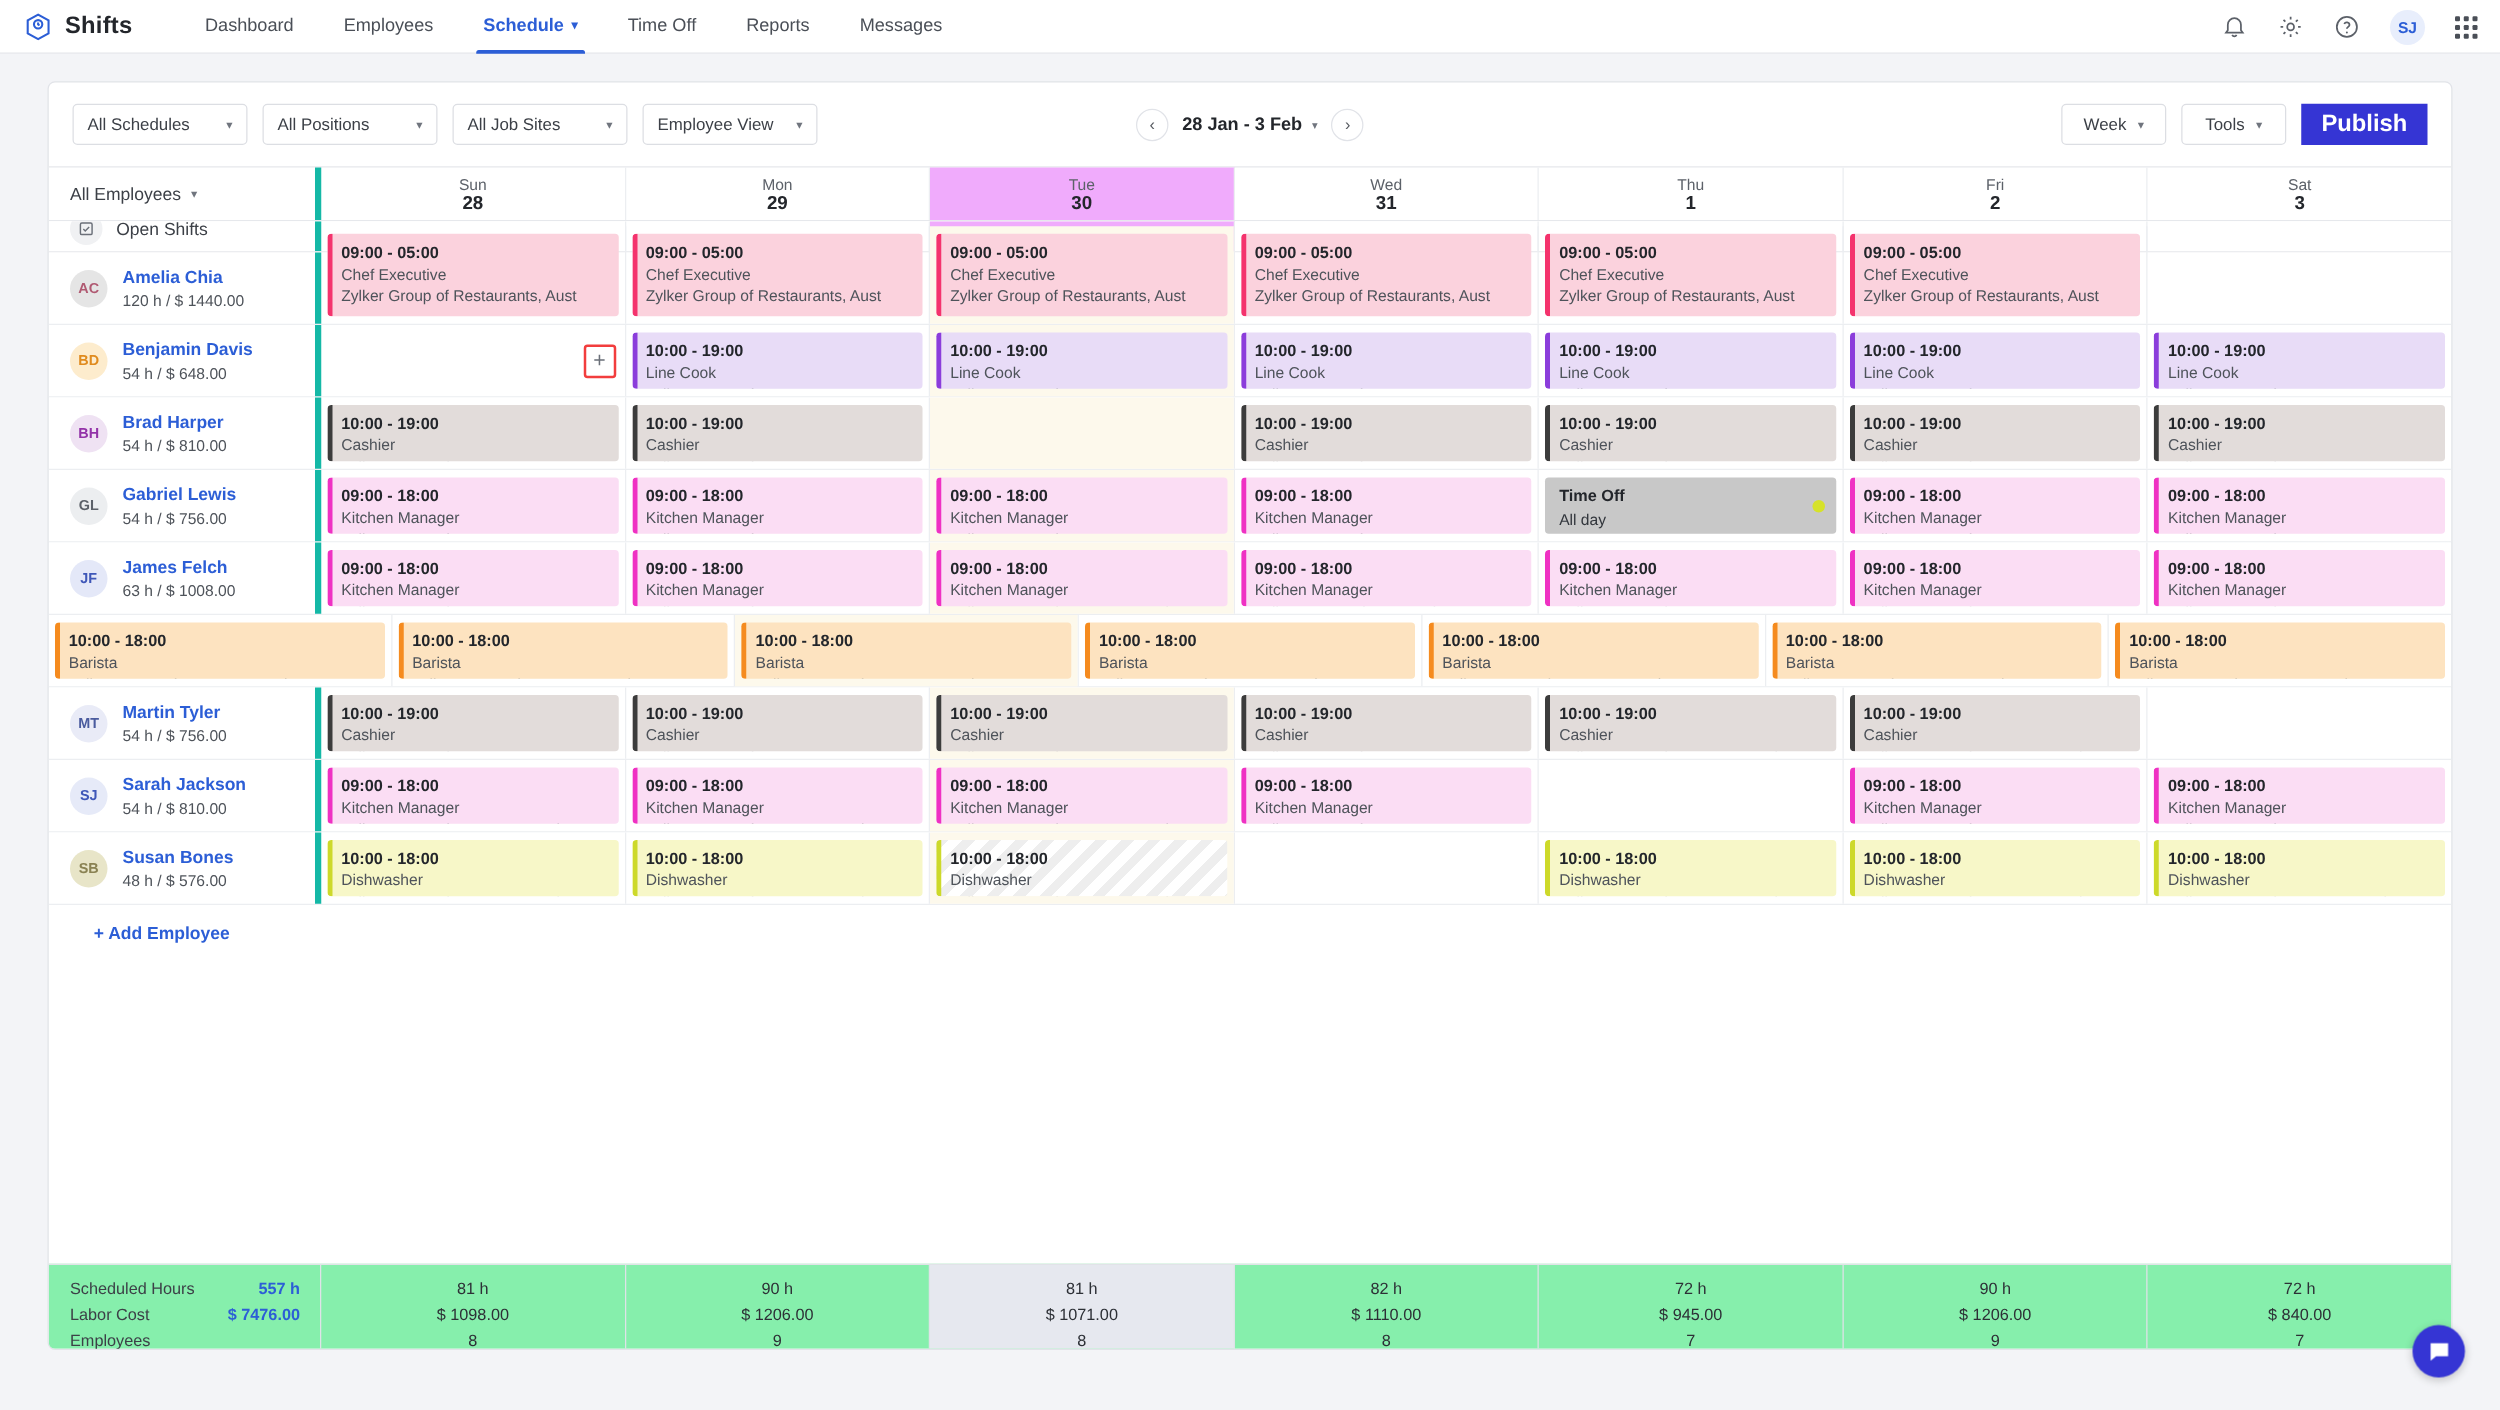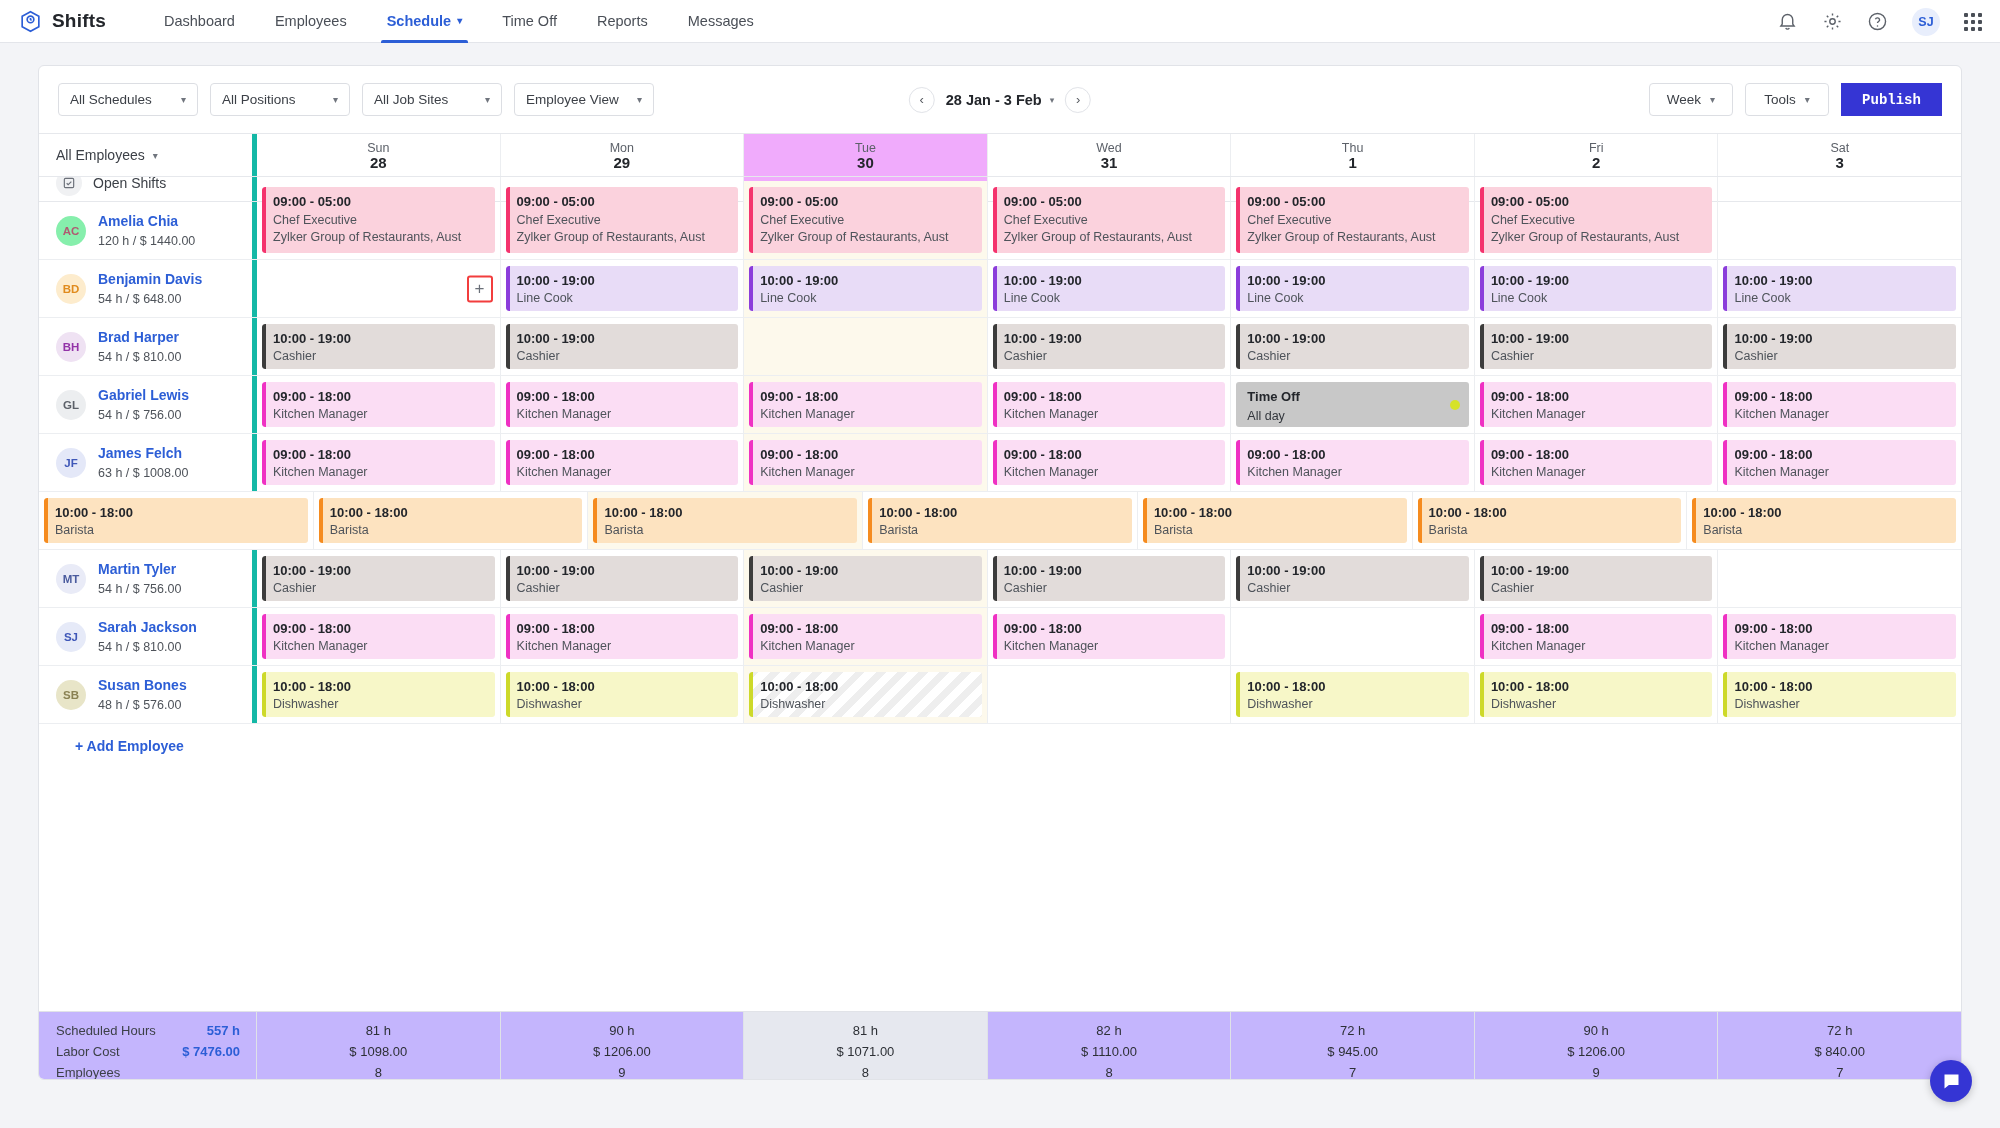--- a/index.html
+++ b/index.html
@@ -80,21 +80,21 @@
 
   .filter-right { position:absolute; right:19px; display:flex; align-items:center; gap:12px; }
   .btn-ghost {
     height:33px; width:84px; border:1px solid #dcdee3; border-radius:4px; background:#fff;
     display:flex; align-items:center; justify-content:center; gap:9px;
     font-size:13.5px; color:#3c4047; cursor:pointer;
   }
   .btn-primary {
     height:33px; width:101px; border-radius:0; background:#3535d4;
     display:flex; align-items:center; justify-content:center;
-    font-size:14px; color:#fff; font-weight:600; cursor:pointer;font-family:Liberation Mono, monospace;
+    font-size:19px; color:#fff; font-weight:600; cursor:pointer;
   }
 
   
   .gridwrap { position:relative; }
   .hrow { display:flex; border-top:1px solid #e6e8ec; border-bottom:1px solid #e6e8ec; height:44px; background:#fff; }
   .namecol { width:218px; flex:0 0 218px; border-right:5px solid #14b8a6; }
   .daycol { flex:1 1 0; border-right:1px solid #eceef1; min-width:0; }
   .daycol:last-child { border-right:none; }
 
   .hrow .namecol { display:flex; align-items:center; padding-left:17px; }
@@ -160,21 +160,21 @@
     background:#fff; display:flex; align-items:center; justify-content:center;
     color:#6b7079; font-size:17px; cursor:pointer;
   }
 
   .addemp { height:44px; display:flex; align-items:center; padding-left:36px;
             font-size:14px; color:#2c5ed6; font-weight:600; cursor:pointer; background:#fff;}
 
   
   .footer {
     position:absolute; left:0; right:0; bottom:0;
-    display:flex; background:#c4b5fd; border-top:1px solid #e1e3e8; height:68px;
+    display:flex; background:#86efac; border-top:1px solid #e1e3e8; height:68px;
   }
   .footer .namecol { border-right:1px solid #dfe2e8; padding:8px 16px 0 17px; }
   .f-line { display:flex; justify-content:space-between; font-size:13px; line-height:1.62; color:#3c4047;}
   .f-line .v { color:#2c5ed6; font-weight:600; }
   .fcol {
     flex:1 1 0; border-right:1px solid #dfe2e8; display:flex; flex-direction:column;
     align-items:center; padding-top:8px; font-size:13px; color:#2d3036; line-height:1.62;
   }
   .fcol:last-child { border-right:none; }
   .fcol.today { background:#e6e8ef; }
@@ -362,21 +362,21 @@
             <div class="daycol"></div>
             <div class="daycol"></div>
             <div class="daycol"></div>
             <div class="daycol"></div>
           </div>
     </div>
 
     <div id="emp-rows">
           <div class="erow" style="height: 58px;">
             <div class="namecol">
-              <div class="av" style="background:#86efac;color:#b05a72">AC</div>
+              <div class="av" style="background:#e5e5e5;color:#b05a72">AC</div>
               <div>
                 <div class="ename">Amelia Chia</div>
                 <div class="emeta">120 h / $ 1440.00</div>
               </div>
             </div>
             <div style="display: flex; flex: 1 1 0px; min-width: 0px; align-items: flex-end;">
               <div class="daycol">
                 <div class="cell">
                   <div class="shift" style="background: rgb(251, 210, 221); --bar: #f4336d;;">
                     <div class="s-time">09:00 - 05:00</div>

